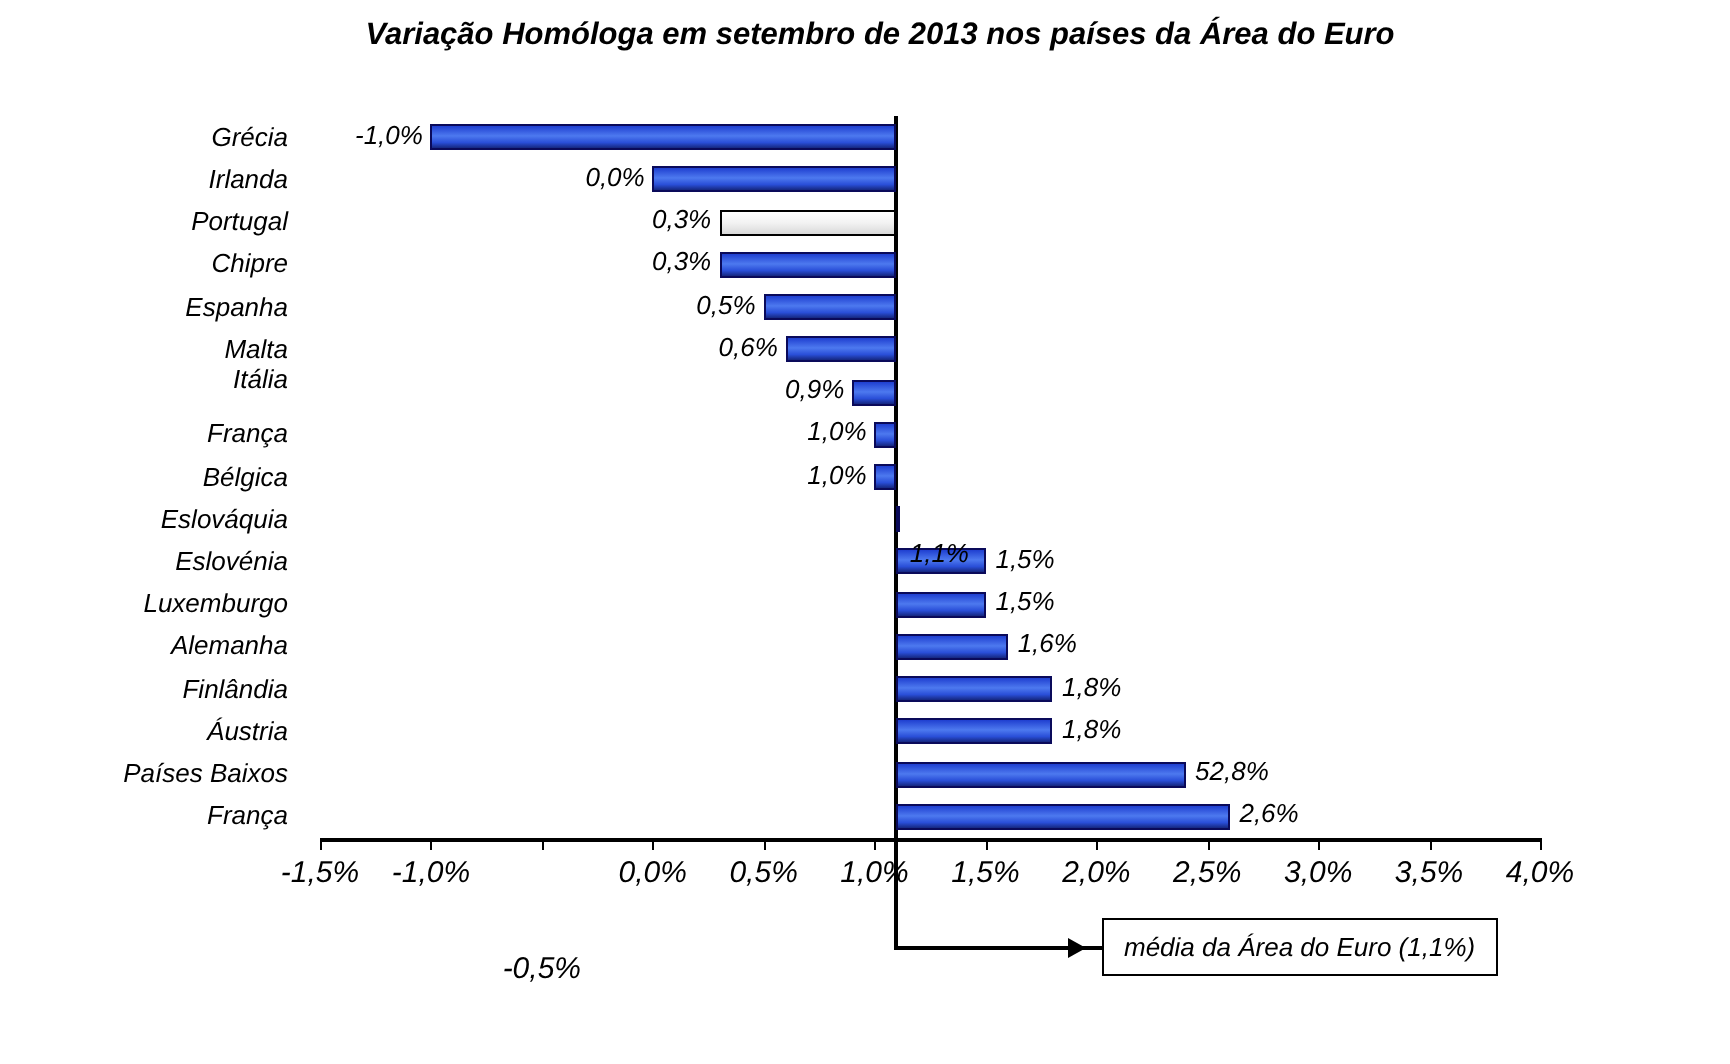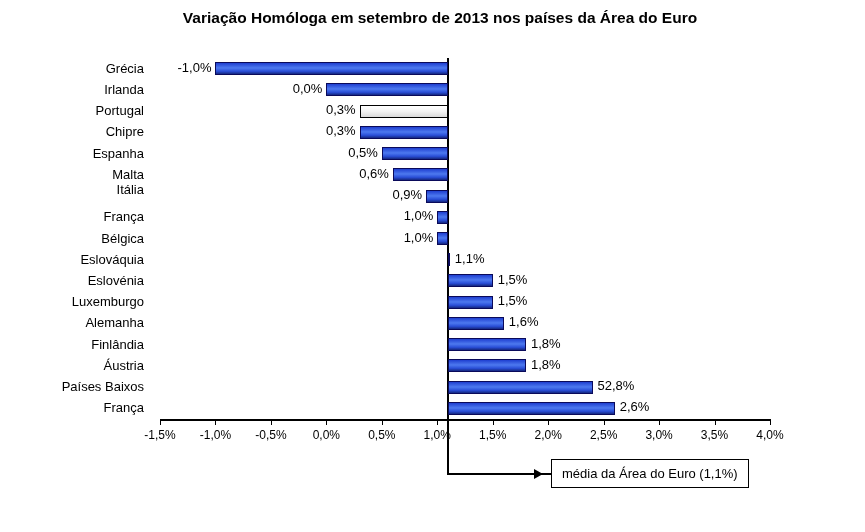--- a/index.html
+++ b/index.html
@@ -12,20 +12,21 @@
     background: #ffffff;
     font-family: "Liberation Sans", sans-serif;
     color: #000000;
     overflow: hidden;
   }
 
   #chart-root {
     position: relative;
     width: 865px;
     height: 532px;
+    font-style: italic;
   }
 
   
   .chart-title {
     position: absolute;
     left: 140px;
     top: 8px;
     width: 600px;
     text-align: center;
     font-size: 15.5px;
@@ -105,21 +106,21 @@
   .x-tick {
     position: absolute;
     top: 419px;
     width: 1px;
     height: 6px;
     background: #000;
   }
   .x-tick-label {
     position: absolute;
     top: 428px;
-    font-size: 12px;
+    font-size: 15px;
     text-align: center;
     white-space: nowrap;
     color: #000;
     transform: translateX(-50%);
   }
 
   
   .mean-drop {
     position: absolute;
     background: #000;
@@ -199,34 +200,34 @@
 
 <div class="bar-value" style="top: 59.6176px; left: 211.455px; transform: translateX(-100%);">-1,0%</div>
     <div class="bar-value" style="top: 80.8529px; left: 322.364px; transform: translateX(-100%);">0,0%</div>
     <div class="bar-value" style="top: 102.088px; left: 355.636px; transform: translateX(-100%);">0,3%</div>
     <div class="bar-value" style="top: 123.324px; left: 355.636px; transform: translateX(-100%);">0,3%</div>
     <div class="bar-value" style="top: 144.559px; left: 377.818px; transform: translateX(-100%);">0,5%</div>
     <div class="bar-value" style="top: 165.794px; left: 388.909px; transform: translateX(-100%);">0,6%</div>
     <div class="bar-value" style="top: 187.029px; left: 422.182px; transform: translateX(-100%);">0,9%</div>
     <div class="bar-value" style="top: 208.265px; left: 433.273px; transform: translateX(-100%);">1,0%</div>
     <div class="bar-value" style="top: 229.5px; left: 433.273px; transform: translateX(-100%);">1,0%</div>
-    <div class="bar-value" style="top: 251px; left: 454.864px;">1,1%</div>
+    <div class="bar-value" style="top: 269px; left: 454.864px;">1,1%</div>
     <div class="bar-value" style="top: 271.971px; left: 497.727px;">1,5%</div>
     <div class="bar-value" style="top: 293.206px; left: 497.727px;">1,5%</div>
     <div class="bar-value" style="top: 314.441px; left: 508.818px;">1,6%</div>
     <div class="bar-value" style="top: 335.676px; left: 531px;">1,8%</div>
     <div class="bar-value" style="top: 356.912px; left: 531px;">1,8%</div>
     <div class="bar-value" style="top: 378.147px; left: 597.545px;">52,8%</div>
     <div class="bar-value" style="top: 399.382px; left: 619.727px;">2,6%</div>
     <div class="x-tick" style="left: 160px;"></div>
     <div class="x-tick-label" style="left: 160px;">-1,5%</div>
     <div class="x-tick" style="left: 215.455px;"></div>
     <div class="x-tick-label" style="left: 215.455px;">-1,0%</div>
     <div class="x-tick" style="left: 270.909px;"></div>
-    <div class="x-tick-label" style="left: 270.909px;">-0,5%</div>
+    <div class="x-tick-label" style="left: 270.909px; margin-top: 48px;">-0,5%</div>
     <div class="x-tick" style="left: 326.364px;"></div>
     <div class="x-tick-label" style="left: 326.364px;">0,0%</div>
     <div class="x-tick" style="left: 381.818px;"></div>
     <div class="x-tick-label" style="left: 381.818px;">0,5%</div>
     <div class="x-tick" style="left: 437.273px;"></div>
     <div class="x-tick-label" style="left: 437.273px;">1,0%</div>
     <div class="x-tick" style="left: 492.727px;"></div>
     <div class="x-tick-label" style="left: 492.727px;">1,5%</div>
     <div class="x-tick" style="left: 548.182px;"></div>
     <div class="x-tick-label" style="left: 548.182px;">2,0%</div>

